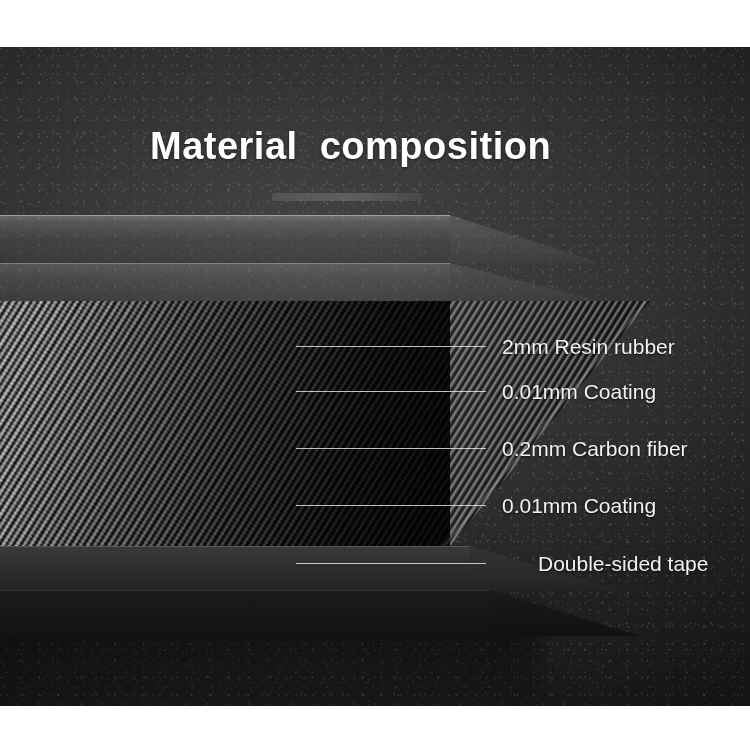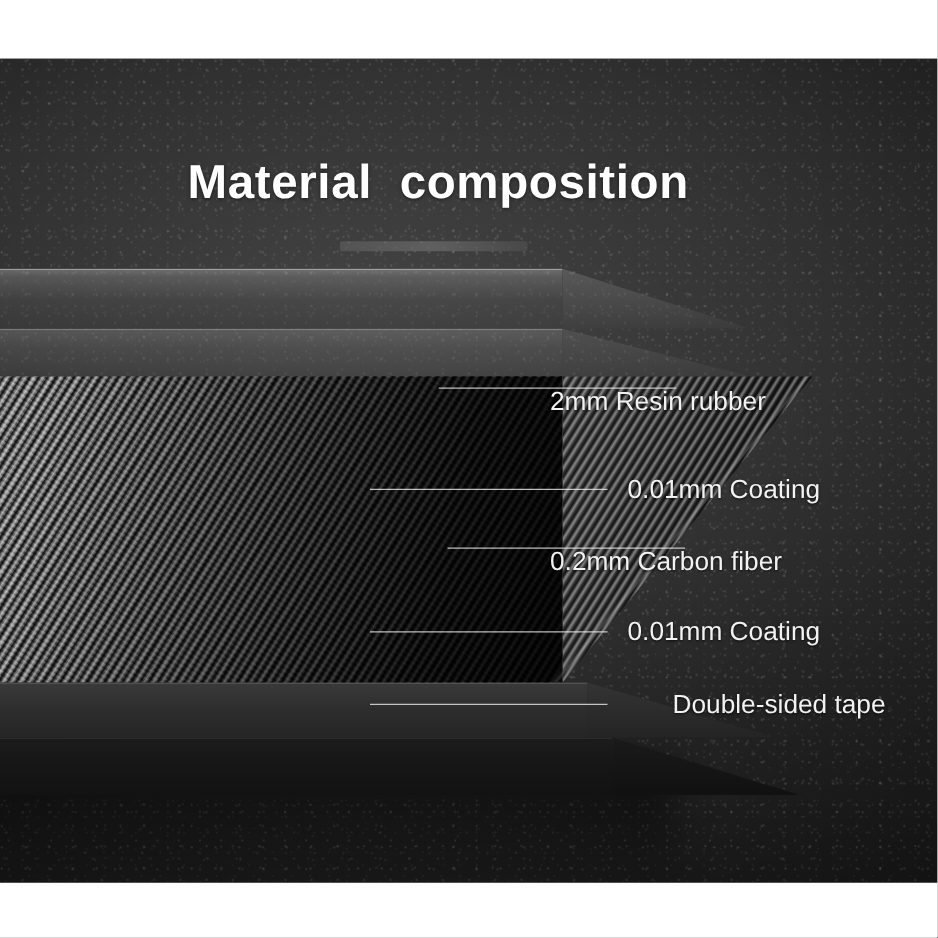--- a/index.html
+++ b/index.html
@@ -232,23 +232,23 @@
   }
   .callout .leader-long{width:190px;margin-left:-144px;}
   .callout .lbl{
     color:#f2f2f2;
     font-size:21px;
     line-height:1;
     white-space:nowrap;
     text-shadow:0 1px 2px rgba(0,0,0,.75);
   }
 
-  #callout-0{top:263px;flex-direction:column;}
+  #callout-0{top:289px;}
   #callout-1{top:334px;}
-  #callout-2{top:391px;flex-direction:column;}
+  #callout-2{top:391px;}
   #callout-3{top:448px;}
   #callout-4{top:506px;gap:36px;}
 </style>
 </head>
 <body>
 
 <div id="stage">
 
   <div id="panel">
 

